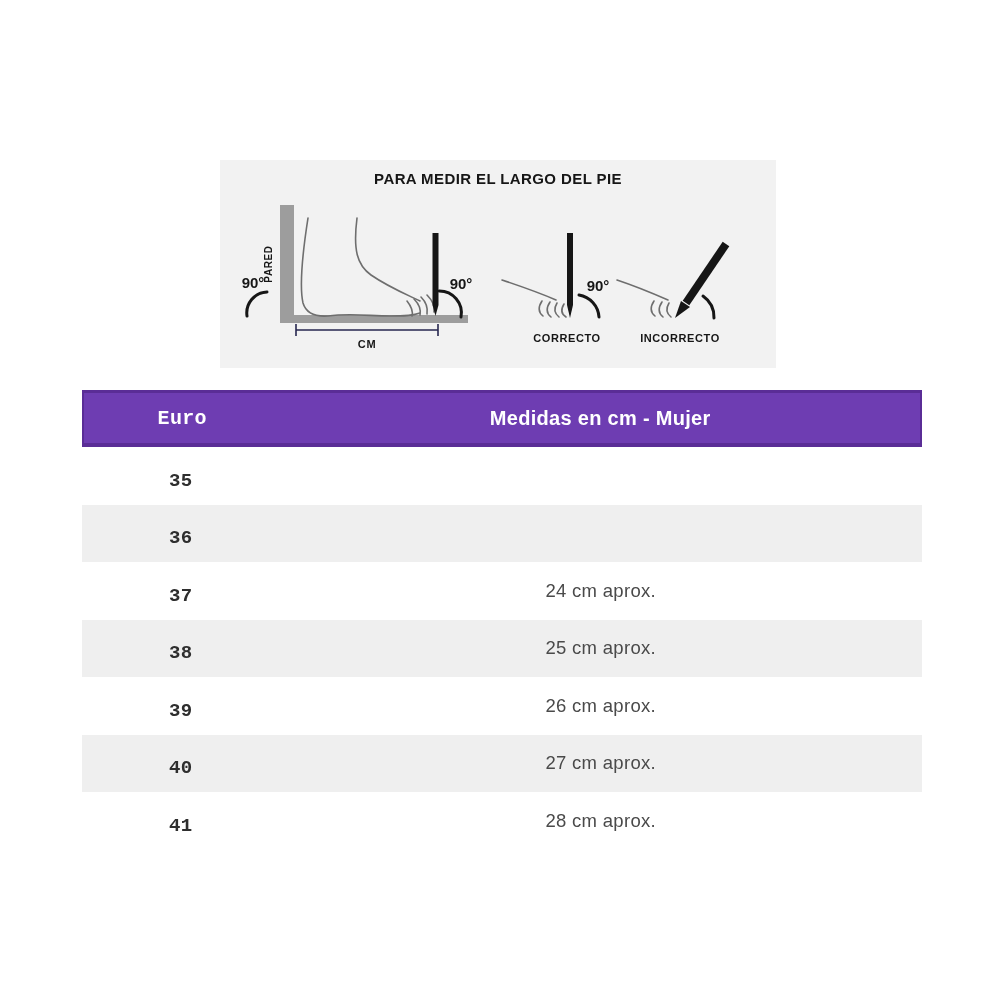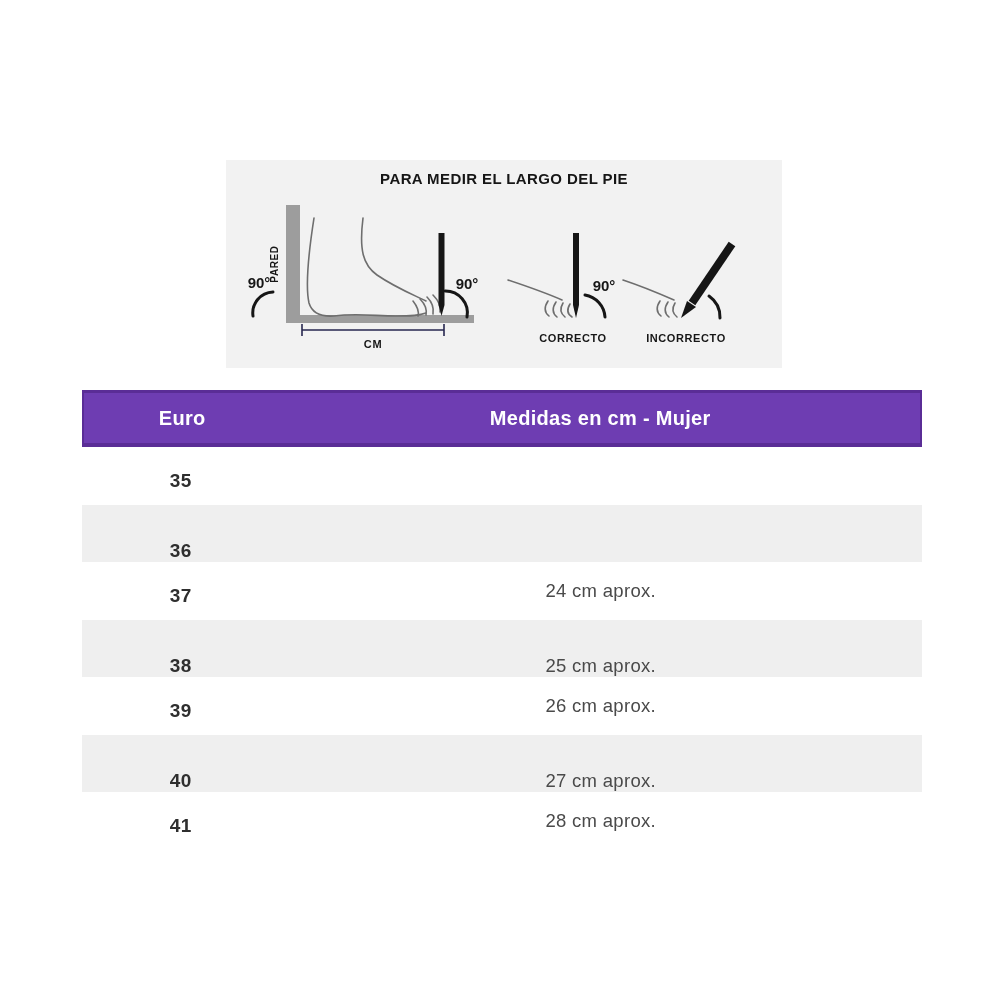--- a/index.html
+++ b/index.html
@@ -2,21 +2,21 @@
 <html style="--header-bg: #6e3db2; --header-border: #5a2d96; --header-text: #ffffff; --row-alt-bg: #efefef; --row-text: #4a4a4a; --panel-bg: #f2f2f2;"><head>
 <meta charset="utf-8">
 <style>
   html,body{margin:0;padding:0;}
   body{
     width:1000px;height:1000px;background:#ffffff;position:relative;
     font-family:"Liberation Sans",sans-serif;overflow:hidden;
   }
   
   .diagram-panel{
-    position:absolute;left:226px;top:160px;width:556px;height:208px;
+    position:absolute;left:220px;top:160px;width:556px;height:208px;
     background:var(--panel-bg,#f2f2f2);
   }
   .diagram-panel svg{display:block;}
   .svg-title{font-weight:bold;font-size:15px;letter-spacing:.4px;fill:#161616;}
   .svg-angle{font-weight:bold;font-size:15px;fill:#161616;}
   .svg-small{font-weight:bold;font-size:11px;letter-spacing:.6px;fill:#161616;}
   .svg-wall-label{font-weight:bold;font-size:10px;letter-spacing:.6px;fill:#161616;}
   .sketch{fill:none;stroke:#6e6e6e;stroke-width:1.6;stroke-linecap:round;}
   .arc{fill:none;stroke:#161616;stroke-width:3;stroke-linecap:round;}
   .measure{stroke:#26264f;stroke-width:1.6;}
@@ -27,26 +27,26 @@
   .t-header{
     display:flex;align-items:center;height:50px;
     background:var(--header-bg,#6e3db2);
     border-top:3px solid var(--header-border,#5a2d96);
     border-bottom:4px solid var(--header-border,#5a2d96);
     border-left:2px solid var(--header-border,#5a2d96);
     border-right:2px solid var(--header-border,#5a2d96);
     color:var(--header-text,#ffffff);
     font-weight:bold;font-size:20px;letter-spacing:.3px;
   }
-  .col-size{width:23.5%;text-align:center;}
+  .col-size{width:23.5%;text-align:center;font-family:Liberation Mono, monospace;}
   .col-measure{flex:1;text-align:center;}
   .t-row{
     display:flex;align-items:center;height:57.5px;background:#ffffff;
   }
-  .t-row.alt{background:var(--row-alt-bg,#efefef);align-items:flex-end;}
+  .t-row.alt{background:var(--row-alt-bg,#efefef);}
   .t-cell.col-size{
     font-weight:bold;font-size:19px;color:#2e2e2e;letter-spacing:.4px;margin-top:10px;
   }
   .t-cell.col-measure{
     font-size:18.5px;color:var(--row-text,#4a4a4a);letter-spacing:.3px;
   }
 </style>
 </head>
 <body>
 

